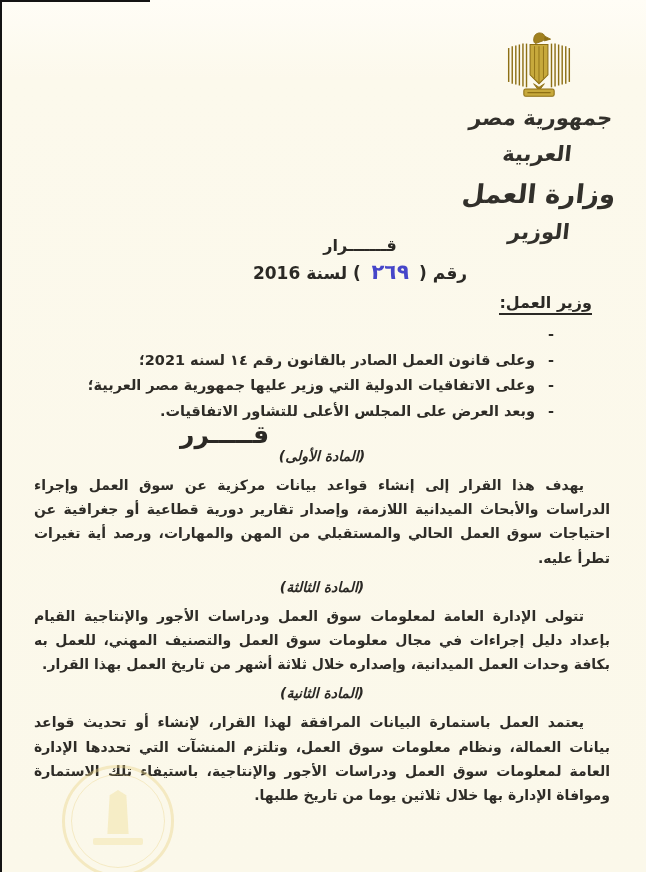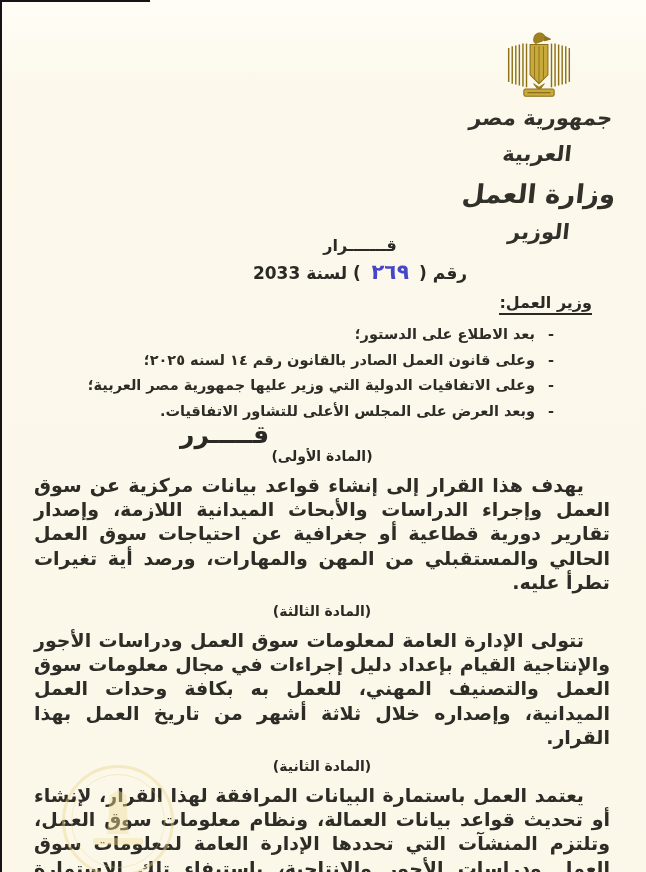--- a/index.html
+++ b/index.html
@@ -40,22 +40,22 @@
   .preamble-list li { display:flex; gap:13px; font-size:14.5px; font-weight:bold;
           line-height:25.5px; color:#2e2c27; }
   .preamble-list .dash { flex:0 0 auto; }
 
   
   .decision-word { position:absolute; top:420px; left:180px; width:360px; text-align:left;
           font-size:25px; font-weight:bold; }
 
   .articles { position:absolute; top:448px; right:36px; left:34px; }
   .article { margin-bottom:9px; }
-  .article-heading { text-align:center; font-size:14px; font-weight:bold; margin-bottom:9px; }
-  .article-body { font-size:19px; font-weight:bold; line-height:24.2px; color:#2e2c27;
+  .article-heading { text-align:center; font-size:14px; font-weight:bold; margin-bottom:9px;font-style:italic; }
+  .article-body { font-size:14px; font-weight:bold; line-height:24.2px; color:#2e2c27;
           text-align:justify; text-indent:26px; }
 
   
   .stamp { position:absolute; left:62px; top:765px; width:112px; height:112px;
           border-radius:50%; border:3px solid rgba(235,214,140,.55); opacity:.8; }
   .stamp .inner { position:absolute; inset:6px; border-radius:50%; border:1.5px solid rgba(235,214,140,.5); }
   .stamp .blob { position:absolute; left:34px; top:22px; width:38px; height:44px;
           background:rgba(240,222,152,.55); clip-path:polygon(50% 0,72% 12%,78% 100%,22% 100%,28% 12%); }
   .stamp .bar  { position:absolute; left:28px; top:70px; width:50px; height:7px;
           background:rgba(240,222,152,.5); border-radius:2px; }
@@ -108,33 +108,32 @@
   </div>
 
   <div class="callig">
     <div class="l1">جمهورية مصر العربية</div>
     <div class="l2">وزارة العمل</div>
     <div class="l3">الوزير</div>
   </div>
 
   <div class="title-block">
     <div class="title-word">قـــــــرار</div>
-    <div class="title-number"><span>رقم ( </span><span class="hand">٢٦٩</span><span> ) لسنة 2033</span></div>
+    <div class="title-number"><span>رقم ( </span><span class="hand">٢٦٩</span><span> ) لسنة 2016</span></div>
   </div>
 
   <div class="preamble">
     <div class="preamble-heading">وزير العمل:</div>
     <ul class="preamble-list">
       <li>
           <span class="dash">-</span>
-          <span>بعد الاطلاع على الدستور؛</span>
         </li>
       <li>
           <span class="dash">-</span>
-          <span>وعلى قانون العمل الصادر بالقانون رقم ١٤ لسنه ٢٠٢٥؛</span>
+          <span>وعلى قانون العمل الصادر بالقانون رقم ١٤ لسنه 2021؛</span>
         </li>
       <li>
           <span class="dash">-</span>
           <span>وعلى الاتفاقيات الدولية التي وزير عليها جمهورية مصر العربية؛</span>
         </li>
       <li>
           <span class="dash">-</span>
           <span>وبعد العرض على المجلس الأعلى للتشاور الاتفاقيات.</span>
         </li>
     </ul>

